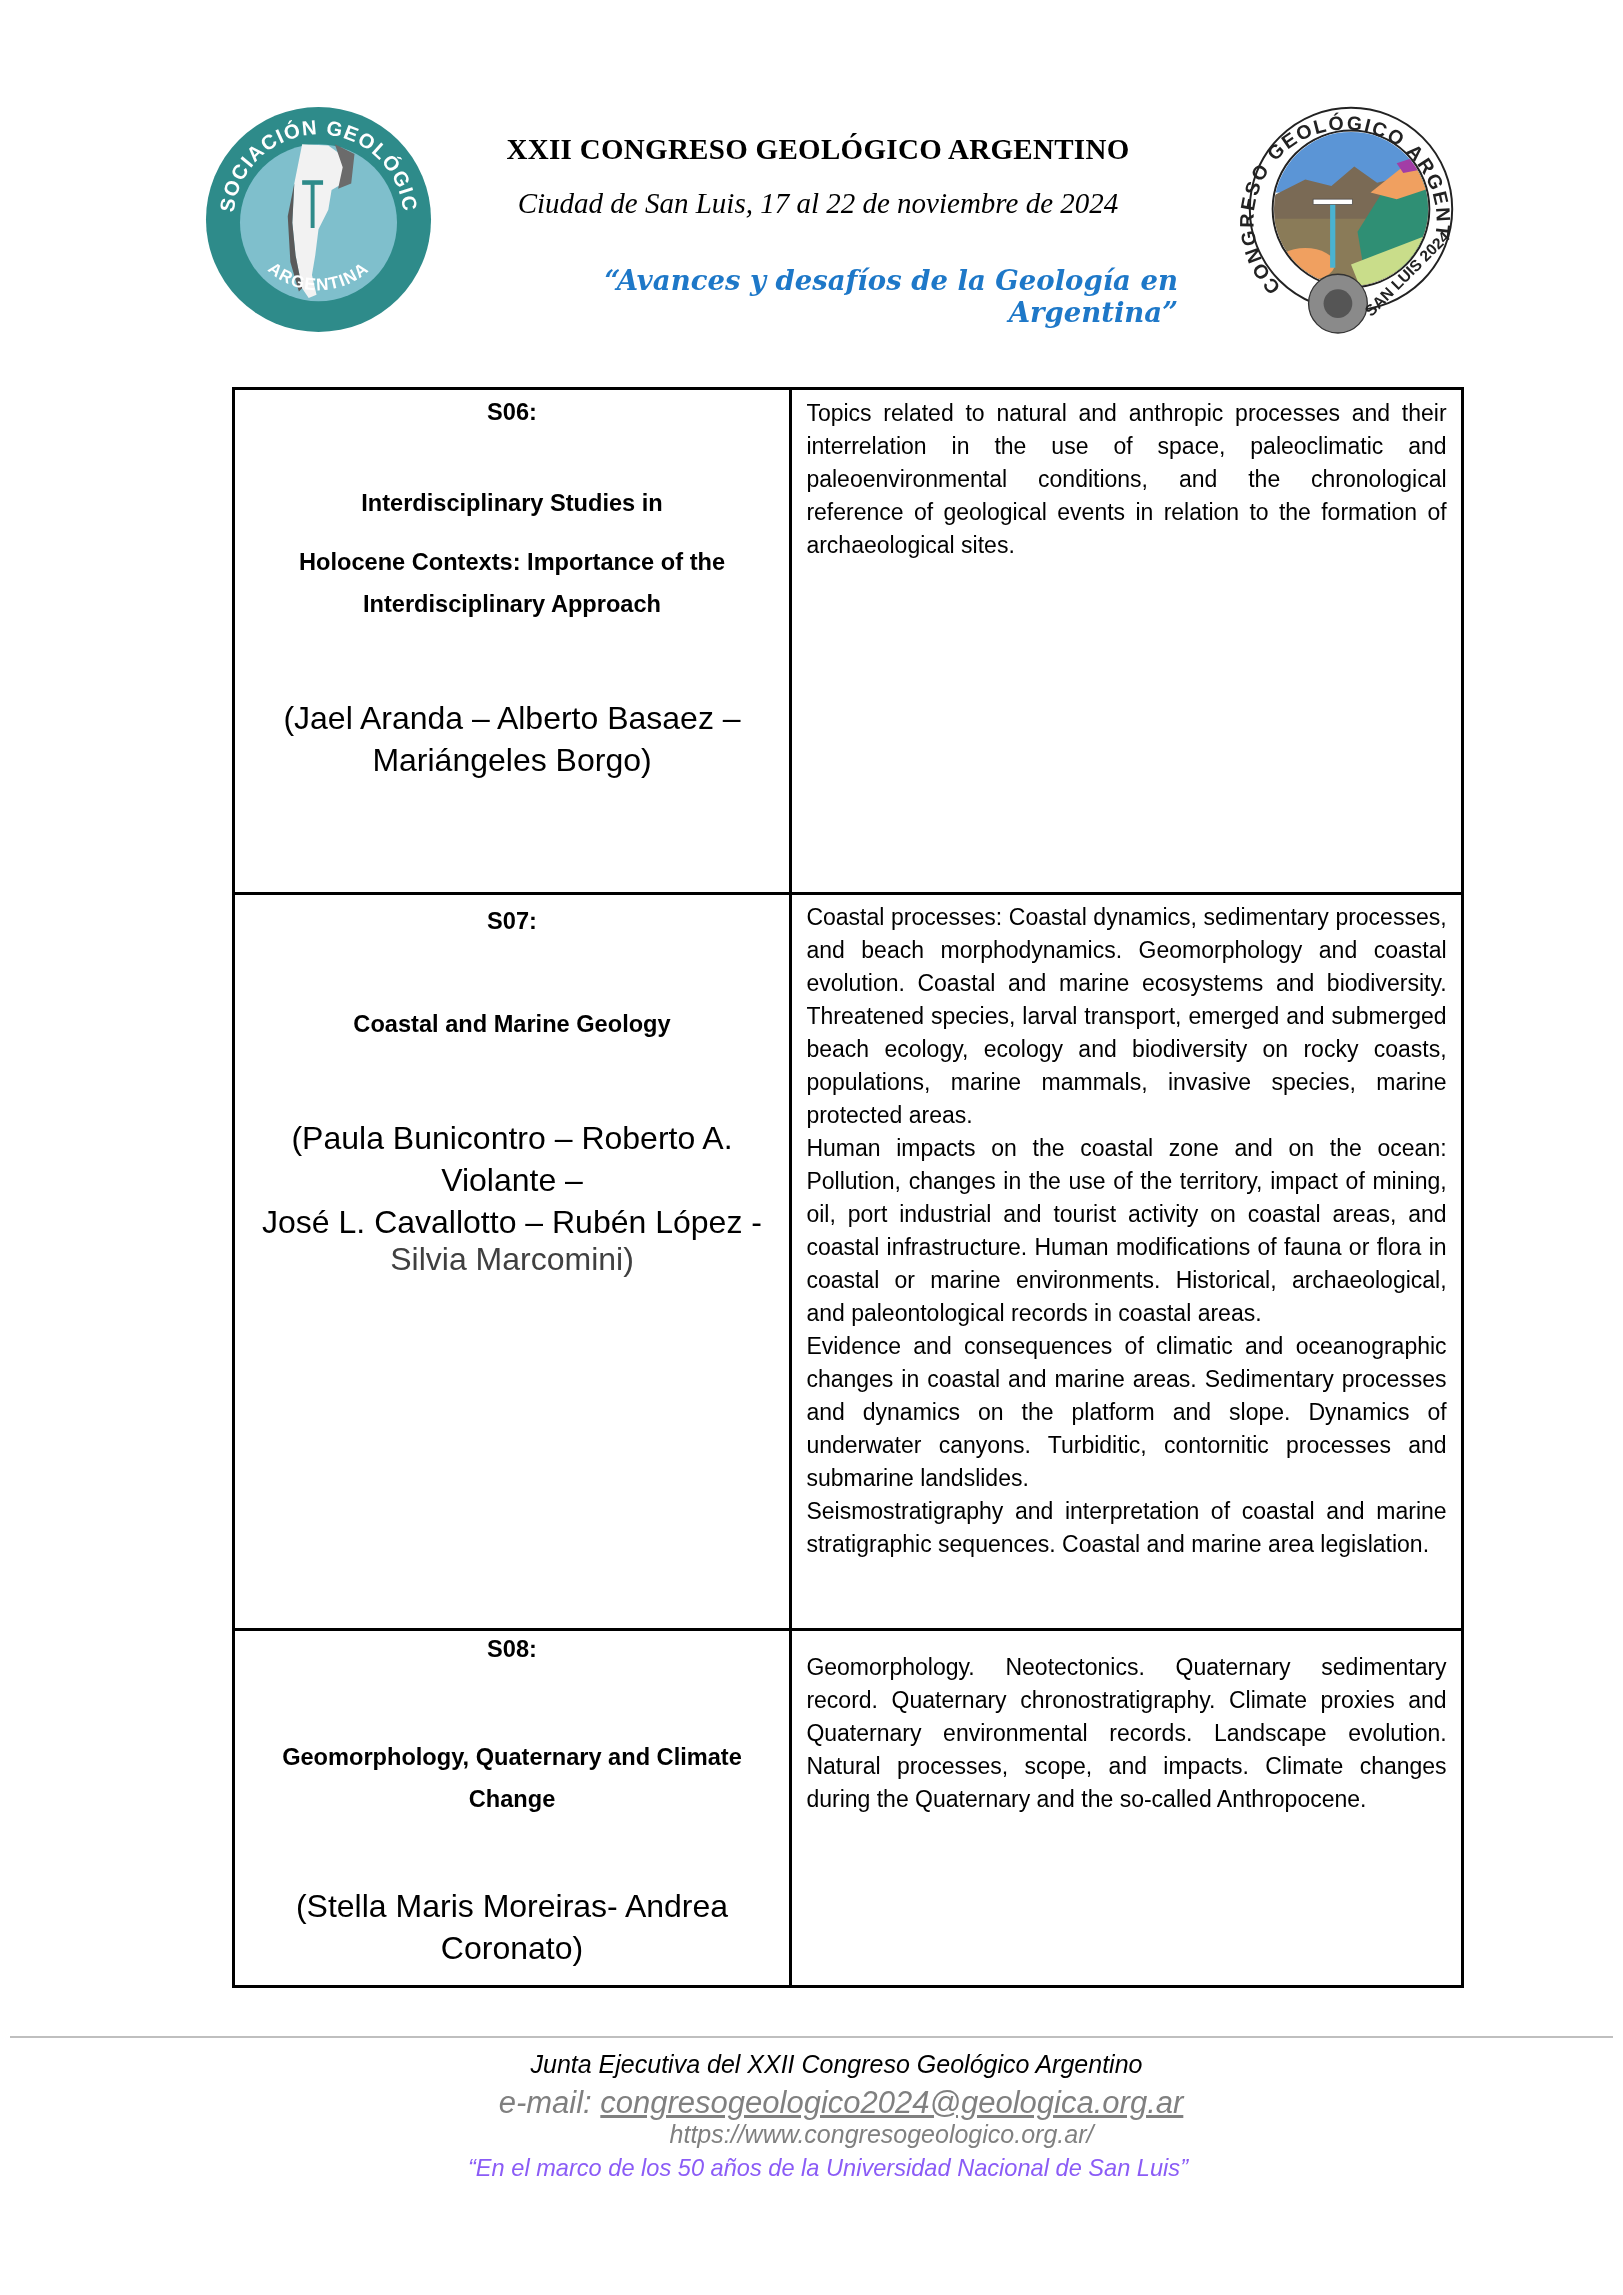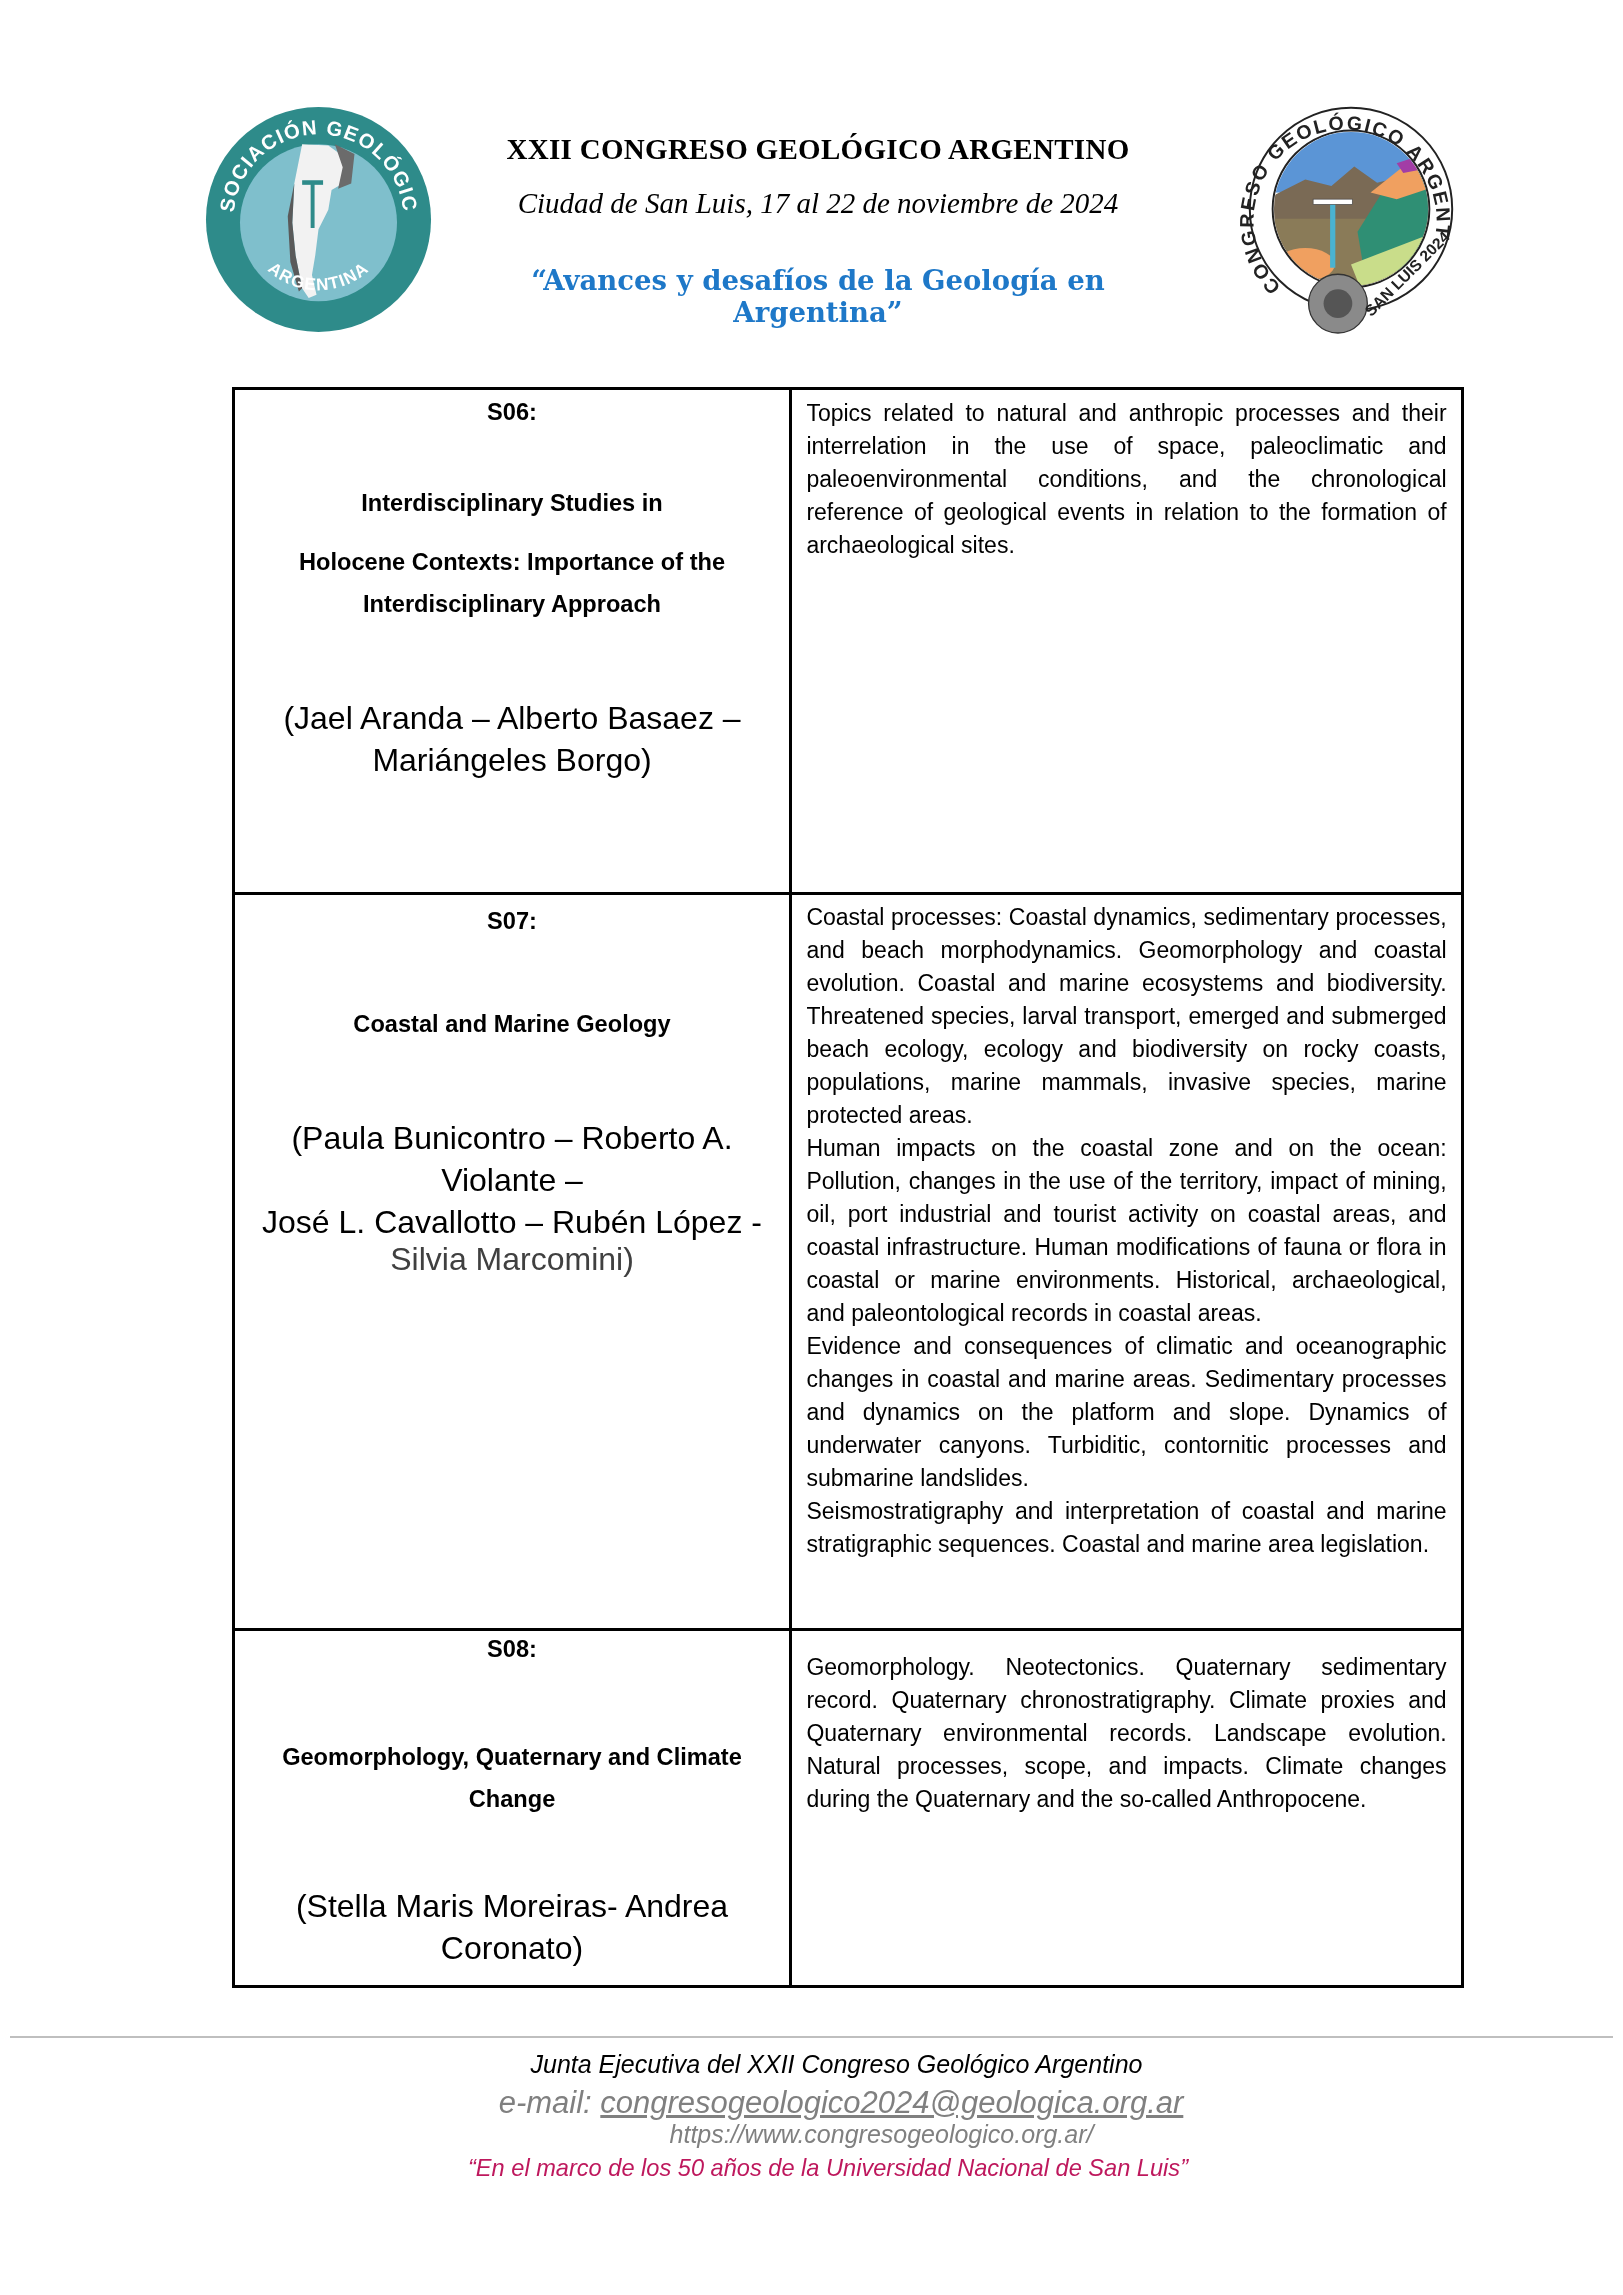--- a/index.html
+++ b/index.html
@@ -6,22 +6,22 @@
   body { width: 1623px; height: 2295px; position: relative; overflow: hidden; font-family: "Liberation Sans", sans-serif; color: #000; }
 
   
   .logo-left { position: absolute; left: 204px; top: 105px; width: 229px; height: 229px; }
   .logo-right { position: absolute; left: 1240px; top: 101px; width: 222px; height: 242px; }
 
   .head-title { position: absolute; left: 458px; width: 720px; top: 133px; text-align: center;
     font-family: "Liberation Serif", serif; font-weight: bold; font-size: 29px; letter-spacing: 0.3px; }
   .head-sub { position: absolute; left: 458px; width: 720px; top: 187px; text-align: center;
     font-family: "Liberation Serif", serif; font-style: italic; font-size: 29px; }
-  .head-motto { position: absolute; left: 458px; width: 720px; top: 264px; text-align: center;
-    font-family: "DejaVu Serif", serif; font-weight: bold; font-size: 27.5px; color: #1e78c8; }
+  .head-motto { position: absolute; left: 458px; width: 720px; top: 264px; text-align: right;
+    font-family: "DejaVu Serif", serif; font-style: italic; font-weight: bold; font-size: 27.5px; color: #1e78c8; }
 
   
   .tbl { position: absolute; left: 232px; top: 387px; width: 1156px; border-collapse: collapse; table-layout: fixed; }
   .tbl td { border: 3.3px solid #000; vertical-align: top; padding: 0; }
   .col-left { width: 557px; }
   .col-right { width: 672px; }
 
   .left-cell { text-align: center; font-family: "Liberation Sans", sans-serif; position: relative; }
   .sess-code { font-weight: bold; font-size: 23.6px; }
   .sess-title { font-weight: bold; font-size: 23.6px; line-height: 42px; }
@@ -34,21 +34,21 @@
   .row1 td { height: 495px; }
   .row2 td { height: 727px; }
   .row3 td { height: 334px; }
 
   
   .foot-rule { position: absolute; left: 9.8px; width: 1603px; top: 2036px; height: 2px; background: #bfbfbf; }
   .foot-l1 { position: absolute; left: 0; width: 1623px; top: 2050px; text-align: center; font-style: italic; font-size: 25px; color: #000; padding-left: 50px; box-sizing: border-box; }
   .foot-l2 { position: absolute; left: 0; width: 1623px; top: 2085px; text-align: center; font-style: italic; font-size: 31px; color: #808080; padding-left: 59px; box-sizing: border-box; }
   .foot-l2 a { color: #808080; text-decoration: underline; }
   .foot-l3 { position: absolute; left: 0; width: 1623px; top: 2120px; text-align: center; font-style: italic; font-size: 25px; color: #808080; padding-left: 46px; box-sizing: border-box; margin-left: 47px; }
-  .foot-l4 { position: absolute; left: 0; width: 1623px; top: 2155px; text-align: center; font-style: italic; font-size: 23.6px; color: #be185d; padding-left: 33px; box-sizing: border-box; }
+  .foot-l4 { position: absolute; left: 0; width: 1623px; top: 2155px; text-align: center; font-style: italic; font-size: 23.6px; color: #8b5cf6; padding-left: 33px; box-sizing: border-box; }
 </style>
 </head>
 <body>
 
 <div class="logo-left">
   <svg width="229" height="229" viewBox="0 0 350 350">
     <defs>
       <path id="arcTop" d="M 45 175 A 130 130 0 0 1 305 175"></path>
       <path id="arcBot" d="M 70 215 A 115 115 0 0 0 280 215"></path>
     </defs>

